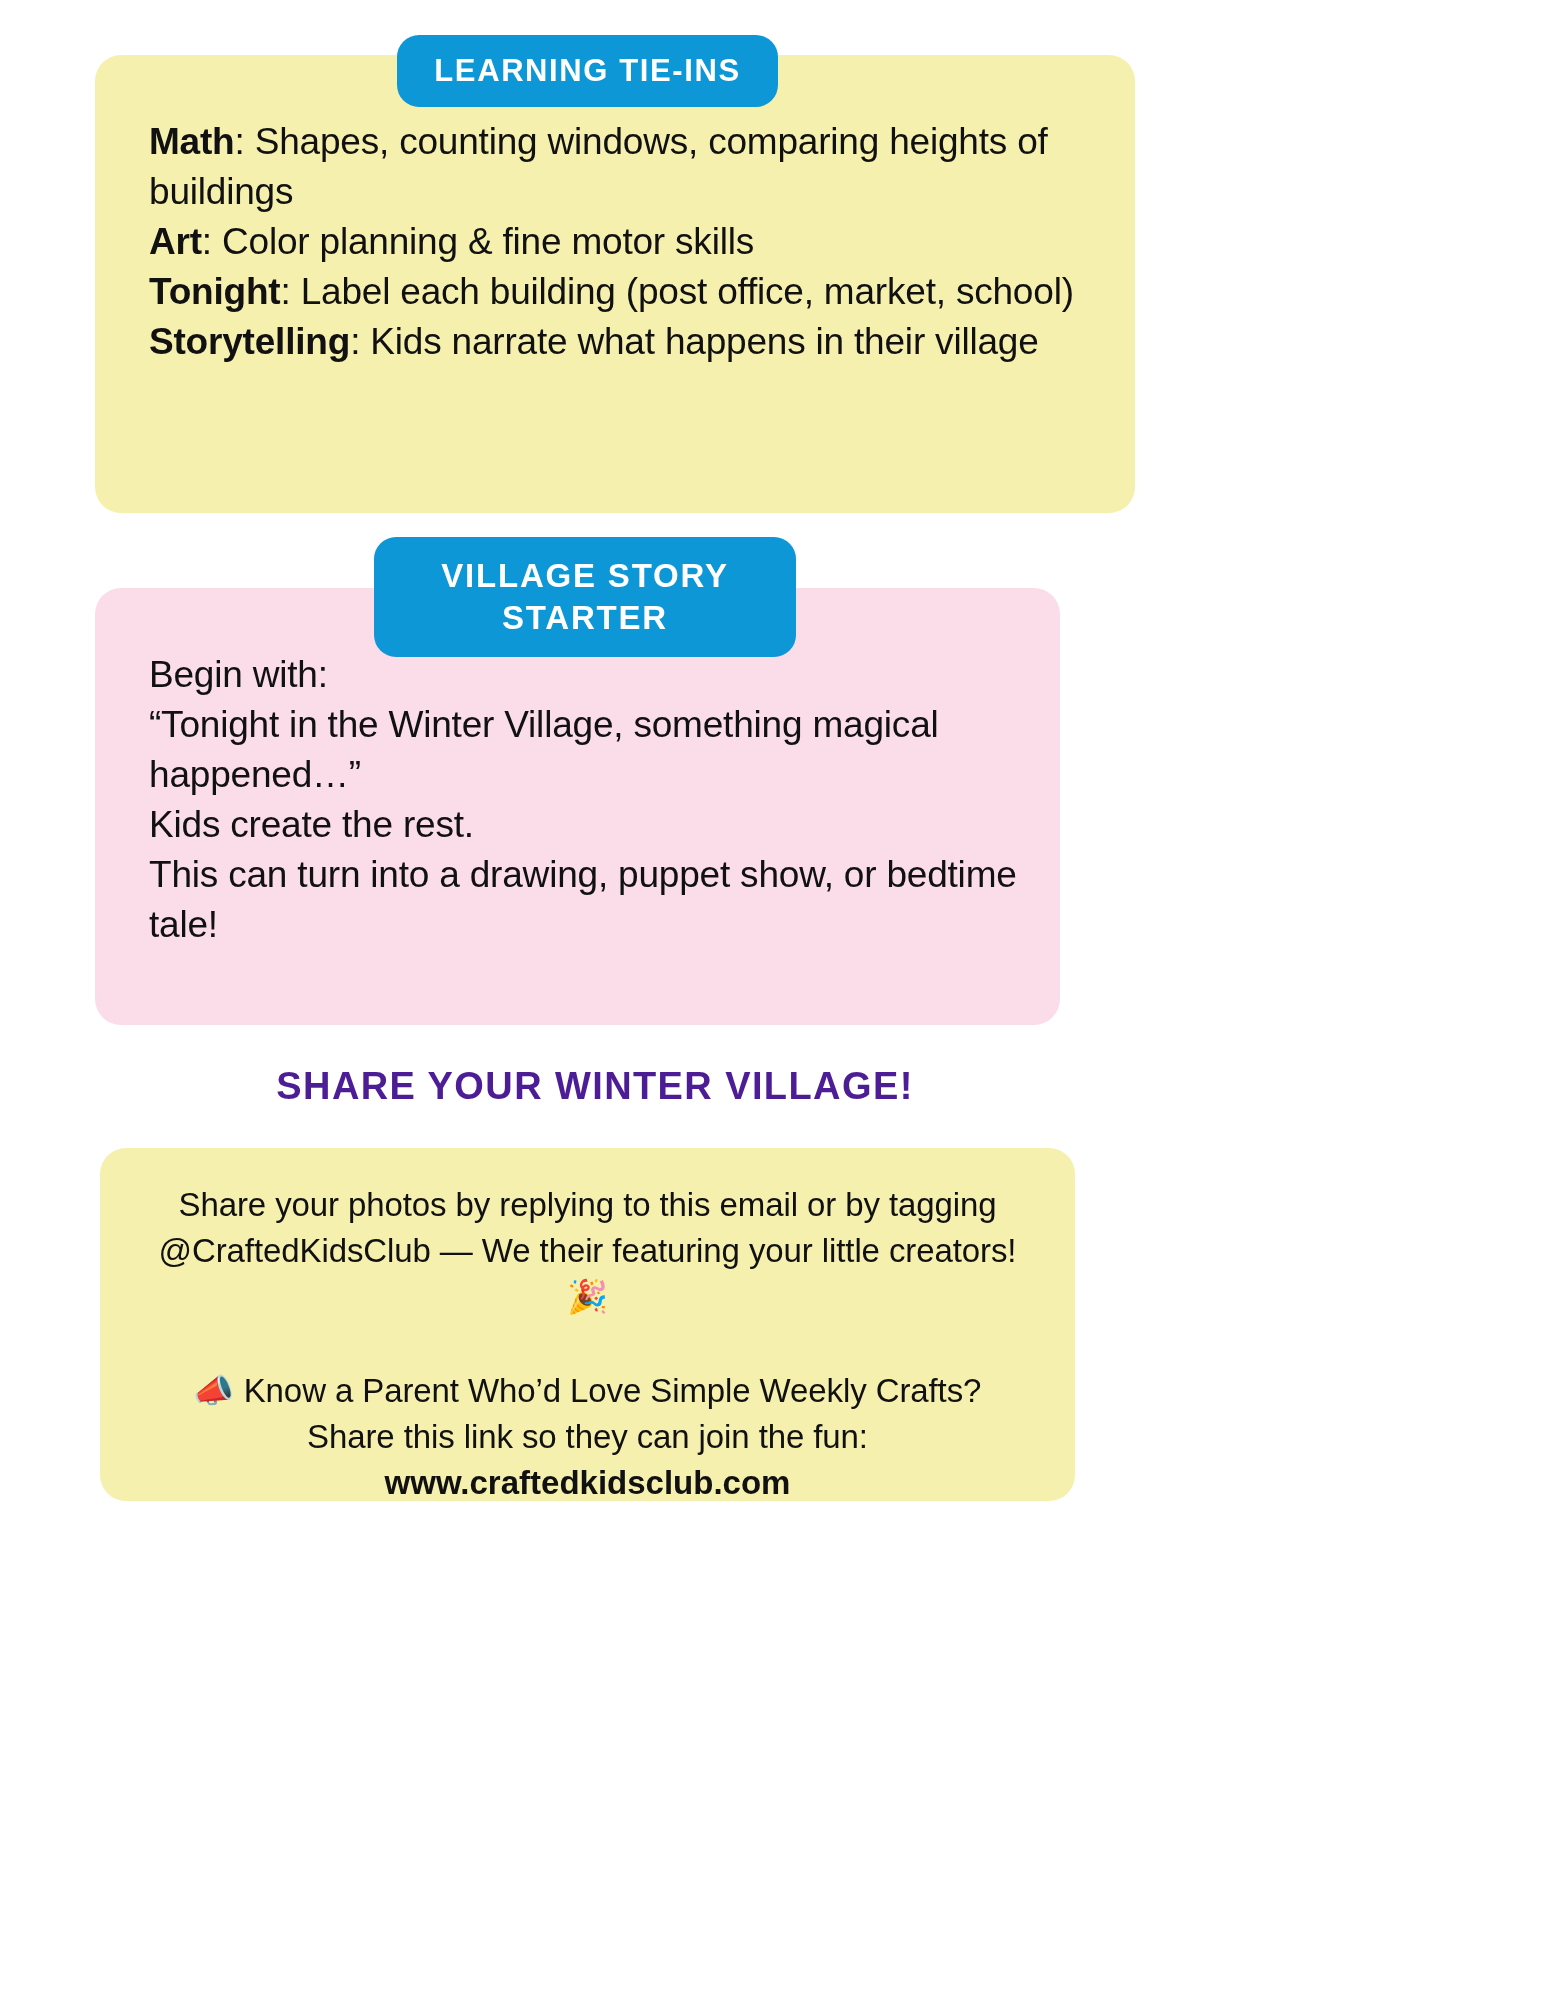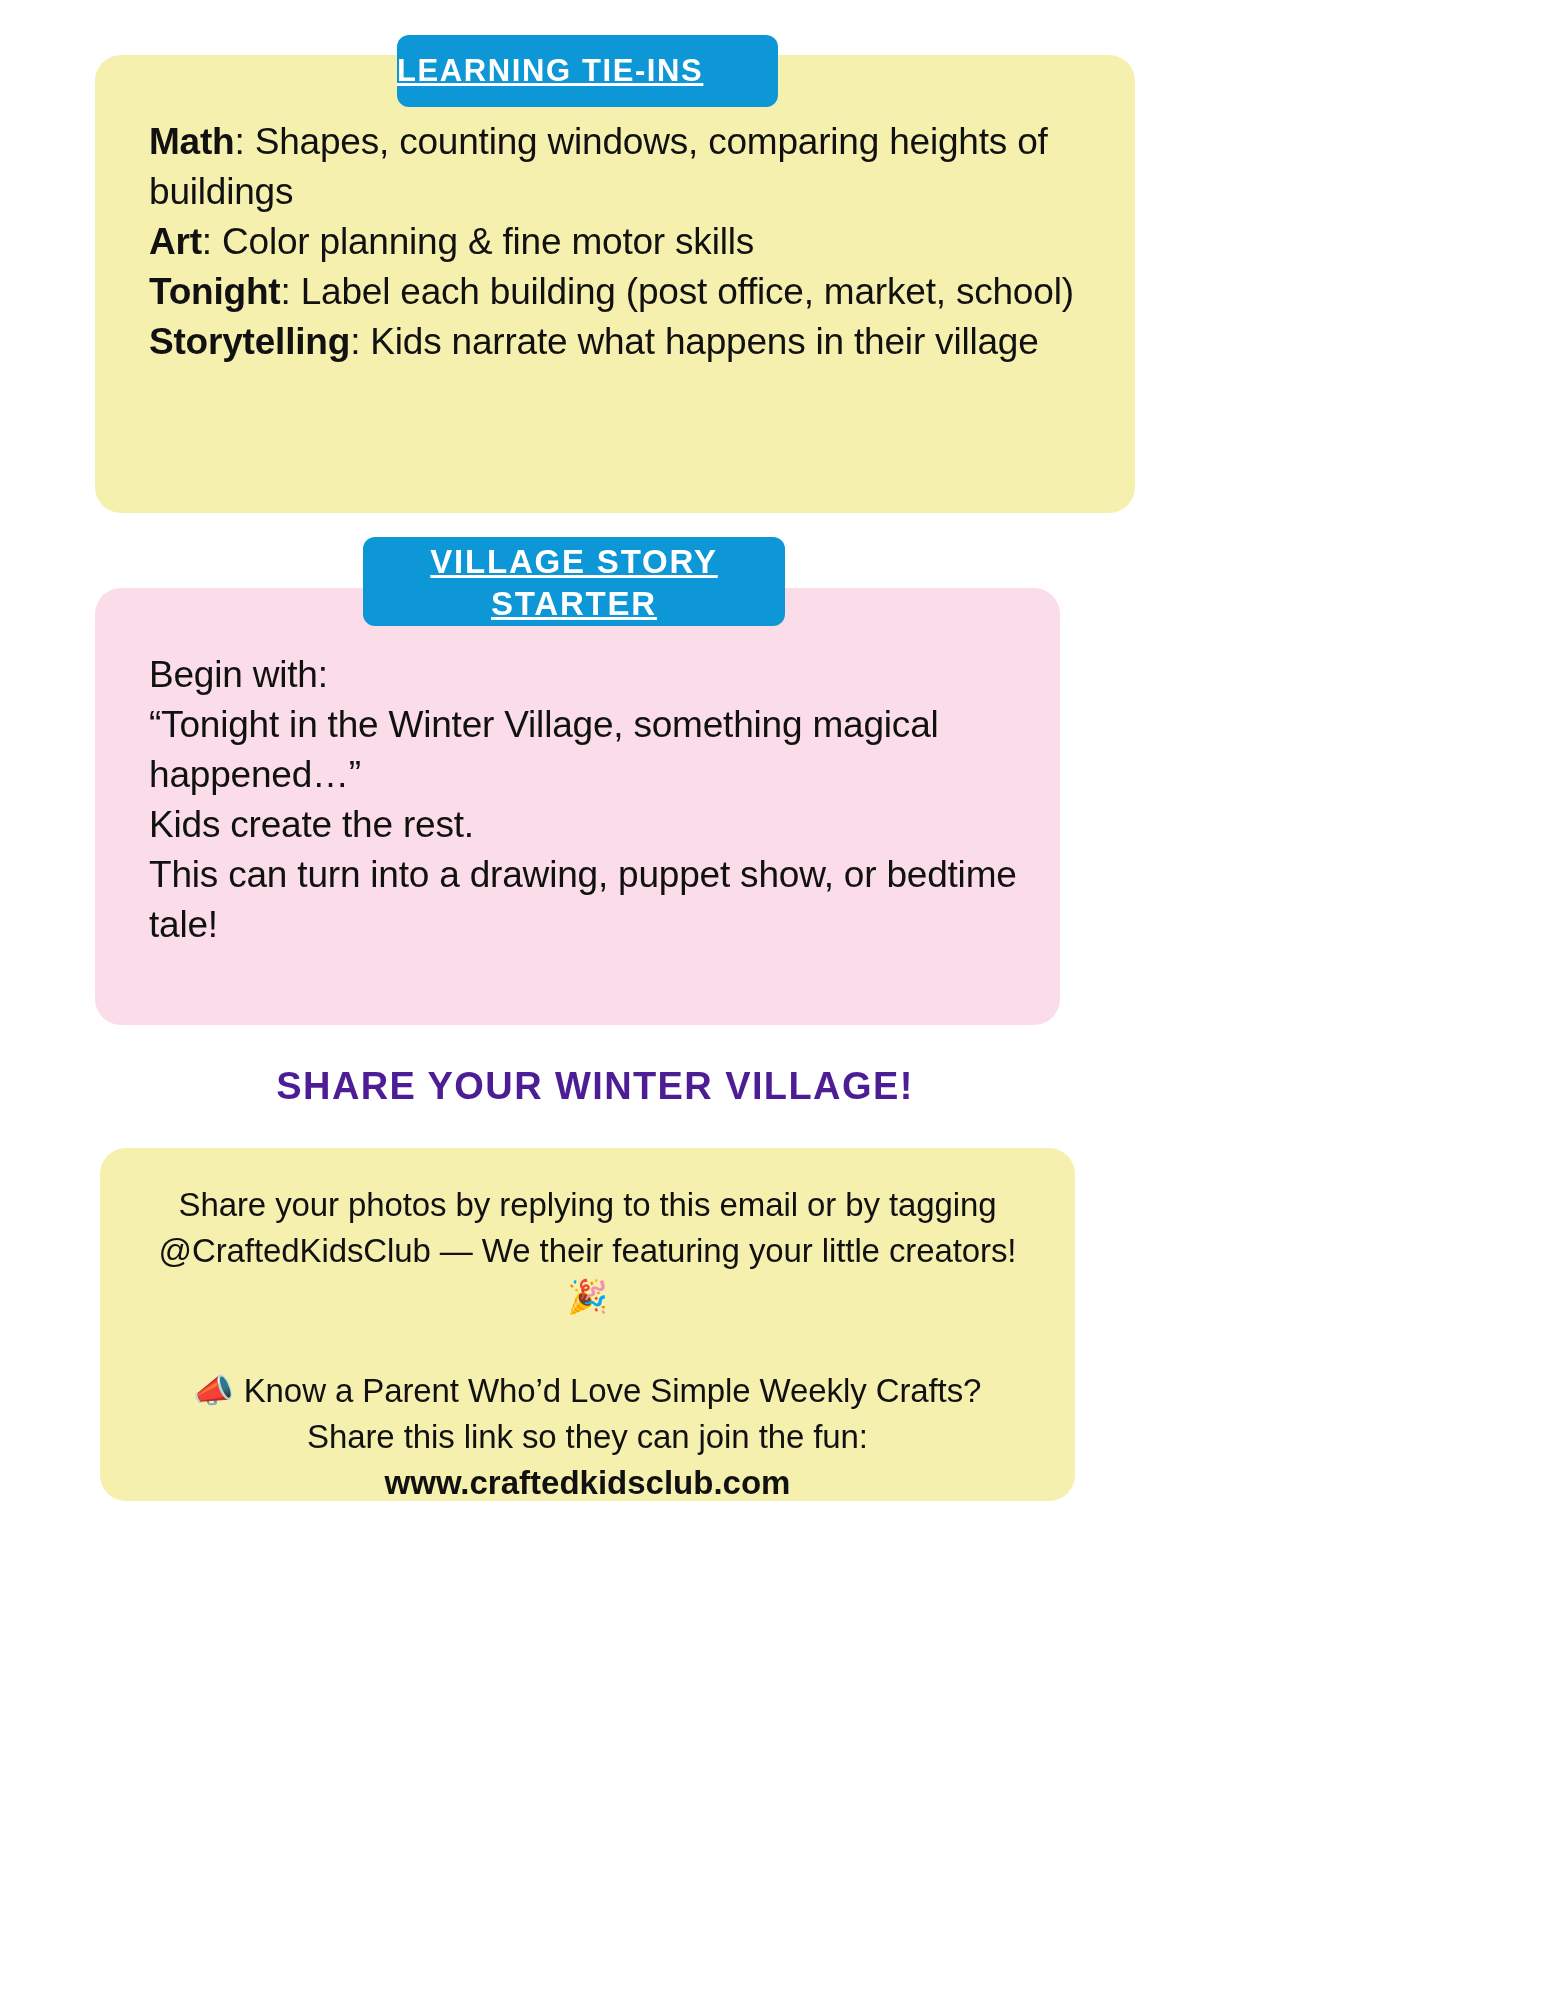--- a/index.html
+++ b/index.html
@@ -11,29 +11,29 @@
     position:relative;
     overflow:hidden;
   }
   .page{position:relative;width:1545px;height:2000px;}
 
   
   .badge{
     position:absolute;
     background:#0d97d6;
     color:#ffffff;
-    border-radius:12px;
+    border-radius:22px;
     display:flex;
     align-items:center;
+    justify-content:center;
     text-align:center;
     font-weight:bold;
     letter-spacing:1.2px;
     z-index:5;
     box-sizing:border-box;
-    text-decoration:underline;
   }
 
   
   #card-learning{
     position:absolute;
     left:95px;top:55px;width:1040px;height:458px;
     background:#F6F0AF;
     border-radius:26px;
     box-sizing:border-box;
     padding:62px 52px 20px 54px;
@@ -56,21 +56,21 @@
   #card-story{
     position:absolute;
     left:95px;top:588px;width:965px;height:437px;
     background:#FADDE8;
     border-radius:26px;
     box-sizing:border-box;
     padding:62px 40px 20px 54px;
     z-index:1;
   }
   #badge-story{
-    left:363px;top:537px;width:422px;height:89px;
+    left:374px;top:537px;width:422px;height:120px;
     font-size:33px;
     line-height:42px;
     letter-spacing:1.8px;
     flex-direction:column;
     padding:4px 10px;
   }
   #badge-story span{display:block;width:100%;}
 
   
   #share-heading{

